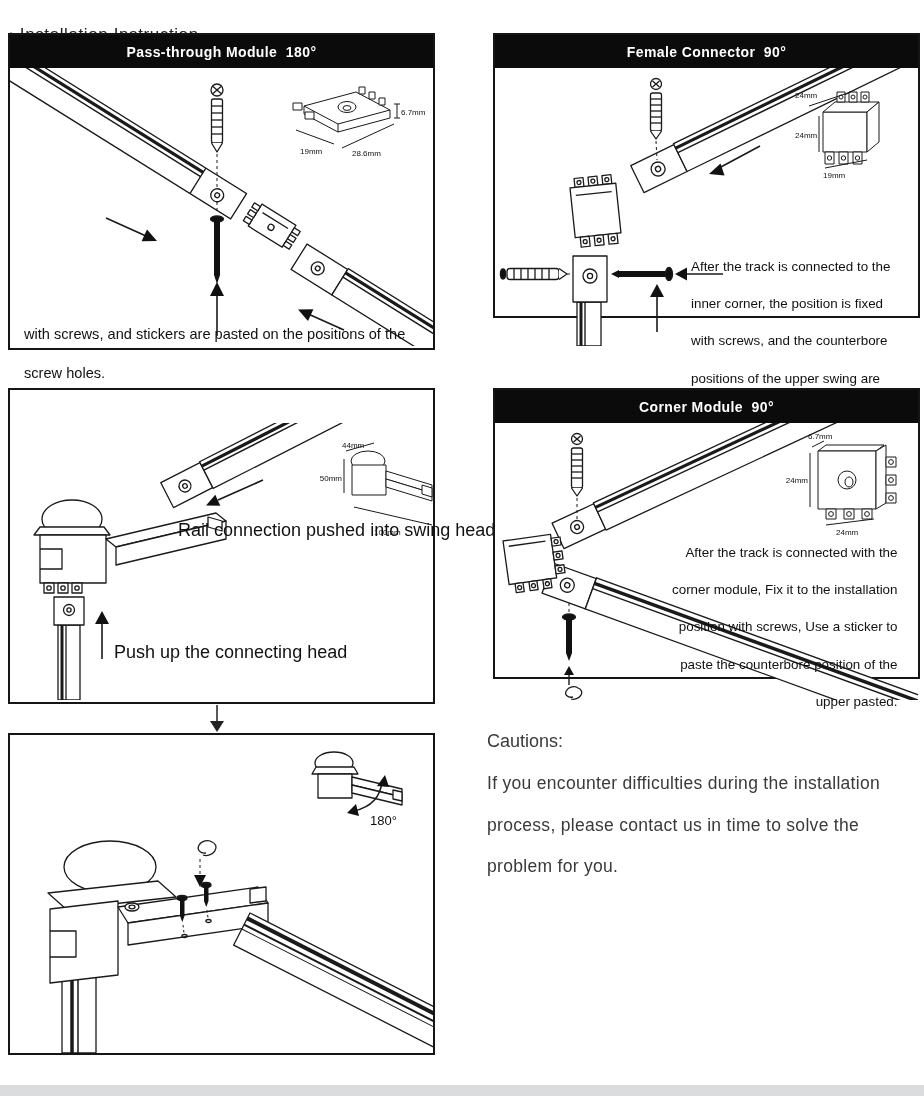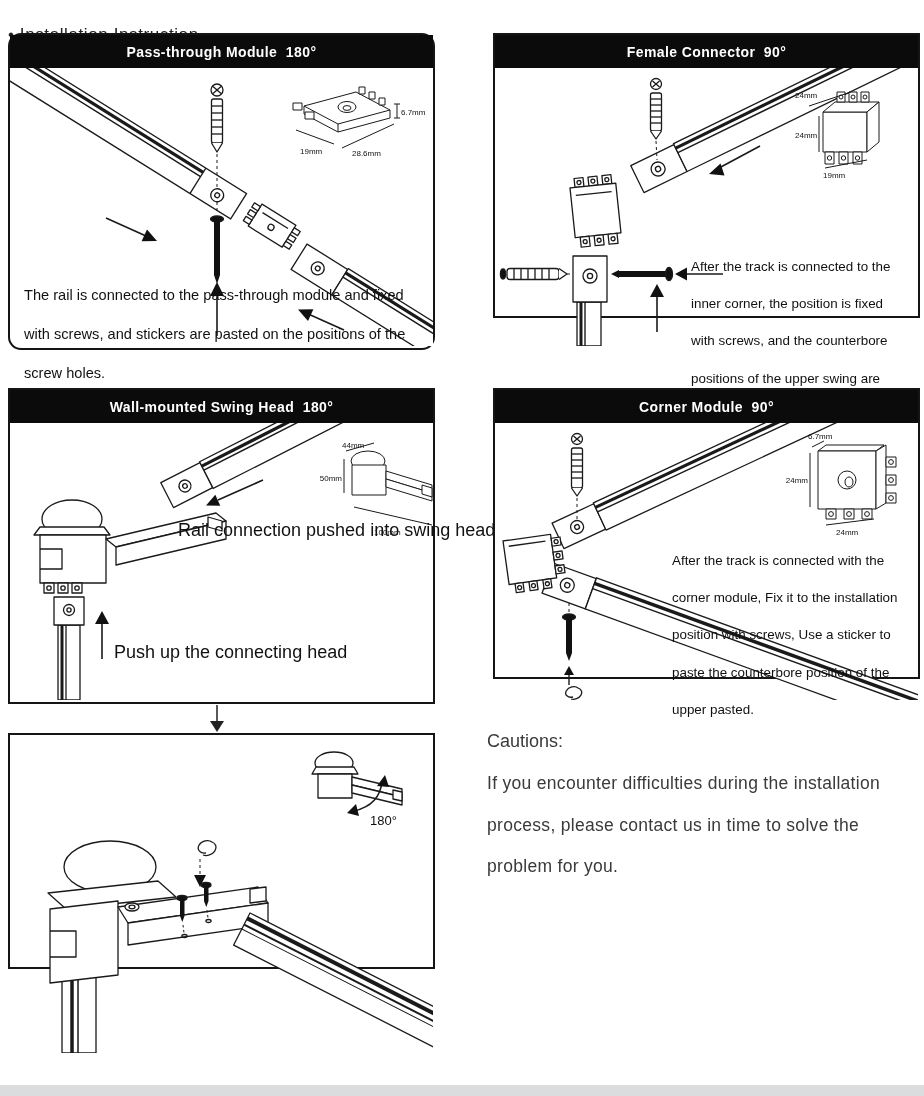--- a/index.html
+++ b/index.html
@@ -49,21 +49,21 @@
   .flow-arrow{position:absolute;left:202px;top:705px;}
   svg text{font-family:"Liberation Sans",sans-serif;fill:#111;stroke:none;}
   .dim{font-size:8px;}
   .angle{font-size:13px;}
 </style>
 </head>
 <body>
 
 <div class="page-heading">• Installation Instruction</div>
 
-<div class="panel titled" style="left:8px;top:33px;height:317px;border-radius:13px;">
+<div class="panel titled" style="left:8px;top:33px;height:317px;">
   <div class="panel-title">Pass-through Module  180°</div>
   <svg class="diagram" width="423" height="278" viewBox="0 0 423 278">
     <g fill="none" stroke="#1a1a1a" stroke-width="1.3" stroke-linejoin="round">
 
       <g transform="translate(-6,-26) rotate(32)">
         <rect x="0" y="0" width="286" height="30" fill="#fff"></rect>
         <line x1="0" y1="5" x2="238" y2="5" stroke-width="3.2"></line>
         <line x1="0" y1="10" x2="238" y2="10" stroke-width="1.4"></line>
         <line x1="238" y1="0" x2="238" y2="30"></line>
         <circle cx="262" cy="17" r="6.5" fill="#fff"></circle>
@@ -142,21 +142,21 @@
           <line x1="104" y1="40" x2="110" y2="40"></line>
           <line x1="107" y1="26" x2="107" y2="40"></line>
         <text class="dim" x="111" y="37">6.7mm</text>
         <line x1="6" y1="52" x2="44" y2="66"></line>
         <text class="dim" x="10" y="76">19mm</text>
         <line x1="52" y1="70" x2="104" y2="46"></line>
         <text class="dim" x="62" y="78">28.6mm</text>
       </g>
     </g>
   </svg>
-  <div class="caption" style="left:14px;top:251px;"><span>The rail is connected to the pass-through module and fixed</span><br>
+  <div class="caption" style="left:14px;top:251px;"><br>
 <span>with screws, and stickers are pasted on the positions of the</span><br>
 <span>screw holes.</span></div>
 </div>
 
 <div class="panel titled" style="left:493px;top:33px;height:285px;">
   <div class="panel-title">Female Connector  90°</div>
   <svg class="diagram" width="423" height="278" viewBox="0 0 423 278">
     <g fill="none" stroke="#1a1a1a" stroke-width="1.3" stroke-linejoin="round">
 
       <g transform="translate(135.8,97.6) rotate(-26)">
@@ -266,21 +266,20 @@
     </g>
   </svg>
   <div class="side-caption" style="left:196px;top:223px;"><span>After the track is connected to the</span><br>
 <span>inner corner, the position is fixed</span><br>
 <span>with screws, and the counterbore</span><br>
 <span>positions of the upper swing are</span><br>
 <span>pasted with stickers.</span></div>
 </div>
 
 <div class="panel titled" style="left:8px;top:388px;height:316px;">
-  <div class="panel-title">Wall-mounted Swing Head  180°</div>
   <svg class="diagram" width="423" height="277" viewBox="0 0 423 277">
     <g fill="none" stroke="#1a1a1a" stroke-width="1.3" stroke-linejoin="round">
 
       <g transform="translate(150.8,59.6) rotate(-27)">
         <rect x="0" y="0" width="44" height="28" fill="#fff"></rect>
         <circle cx="20" cy="14" r="6" fill="#fff"></circle>
         <circle cx="20" cy="14" r="2.3"></circle>
         <rect x="44" y="-1" width="360" height="30" fill="#fff"></rect>
         <line x1="44" y1="4" x2="404" y2="4" stroke-width="3.2"></line>
         <line x1="44" y1="8.5" x2="404" y2="8.5" stroke-width="1.4"></line>
@@ -424,33 +423,33 @@
           <circle cx="67" cy="77" r="2.4"></circle>
         <line x1="12" y1="10" x2="24" y2="4"></line>
         <text class="dim" x="8" y="2">6.7mm</text>
         <line x1="10" y1="16" x2="10" y2="70"></line>
         <text class="dim" text-anchor="end" x="8" y="46">24mm</text>
         <line x1="26" y1="88" x2="74" y2="82"></line>
         <text class="dim" x="36" y="98">24mm</text>
       </g>
     </g>
   </svg>
-  <div class="side-caption" style="left:177px;top:162px;"><span>After the track is connected with the</span><br>
+  <div class="side-caption" style="left:177px;top:154px;text-align:right;"><span>After the track is connected with the</span><br>
 <span>corner module, Fix it to the installation</span><br>
 <span>position with screws, Use a sticker to</span><br>
 <span>paste the counterbore position of the</span><br>
 <span>upper pasted.</span></div>
 </div>
 
 <svg class="flow-arrow" width="30" height="28" viewBox="0 0 30 28">
   <line x1="15" y1="0" x2="15" y2="17" stroke="#222" stroke-width="1.5"></line>
   <polygon points="15,27 8,16 22,16" fill="#222"></polygon>
 </svg>
 
-<div class="panel" style="left:8px;top:733px;height:236px;">
+<div class="panel" style="left:8px;top:733px;height:322px;">
   <svg class="diagram" style="top:0;" width="423" height="318" viewBox="0 0 423 318">
     <g fill="none" stroke="#1a1a1a" stroke-width="1.3" stroke-linejoin="round">
 
       <g transform="translate(300,12)">
         <ellipse cx="24" cy="16" rx="19" ry="11" fill="#fff"></ellipse>
         <polygon points="6,20 44,20 48,27 2,27" fill="#fff"></polygon>
         <rect x="8" y="27" width="34" height="24" fill="#fff"></rect>
         <polygon points="42,30 92,42 92,50 42,38" fill="#fff"></polygon>
         <polygon points="42,38 92,50 92,58 42,46" fill="#fff"></polygon>
         <polygon points="83,43 92,45 92,54 83,52" fill="#fff"></polygon>

